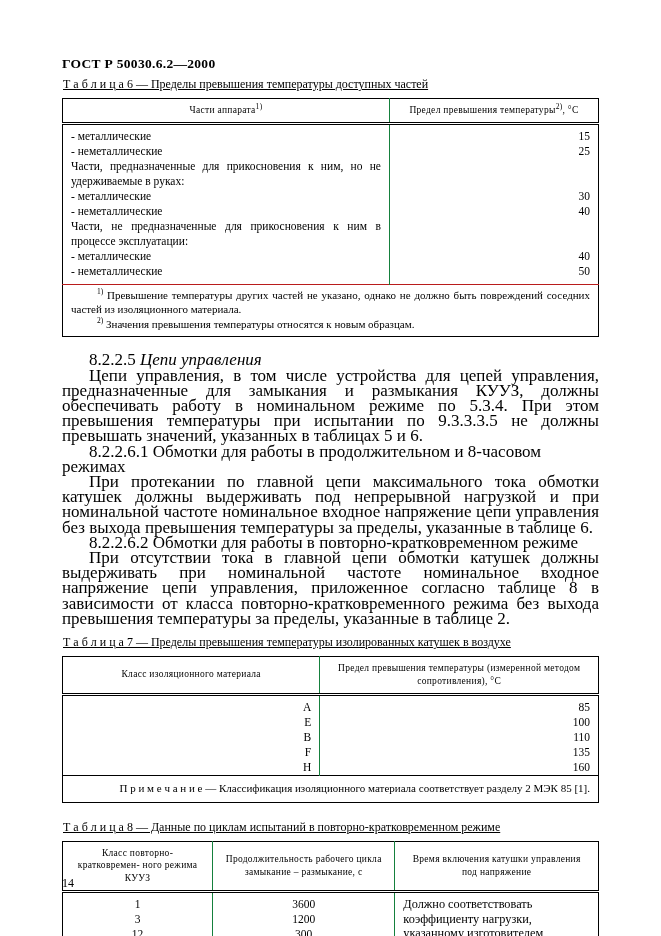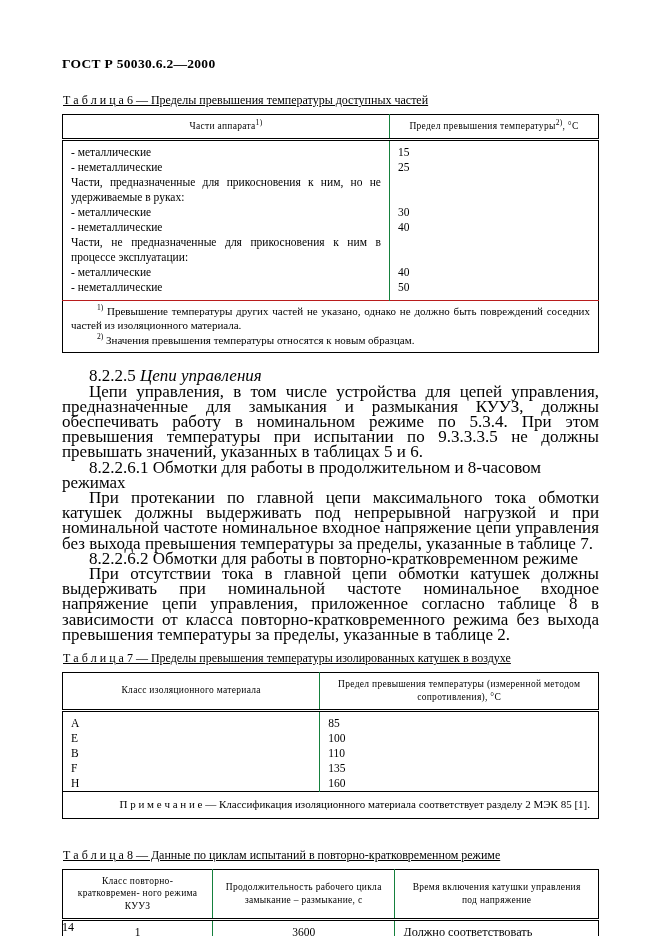--- a/index.html
+++ b/index.html
@@ -4,36 +4,36 @@
 <style>
   * { margin:0; padding:0; box-sizing:border-box; }
   html,body { background:#ffffff; }
   body {
     width:661px; height:936px;
     font-family:"Liberation Serif", serif;
     color:#000; overflow:hidden; position:relative;
   }
   .content { position:absolute; left:62px; top:56px; width:537px; }
 
-  .doc-header { font-weight:bold; font-size:13.5px; letter-spacing:0.3px; margin-bottom:21px; }
+  .doc-header { font-weight:bold; font-size:13.5px; letter-spacing:0.3px; margin-bottom:5px; }
 
   .tcap { font-size:12px; margin:0 0 6px 1px;text-decoration:underline; }
 
   table.gost { width:100%; border-collapse:collapse; border:1px solid #000; table-layout:fixed; }
   table.gost th {
     font-weight:normal; font-size:9.5px; line-height:1.35; letter-spacing:0.3px;
     text-align:center; vertical-align:middle; padding:5px 10px;
     border-bottom:3px double #000;
   }
   table.gost th + th, table.gost td.sep { border-left:1px solid #15803d; }
   table.gost td { font-size:11.5px; line-height:15px; padding:0 8px; vertical-align:top; }
   table.gost tbody tr:first-child td { padding-top:4px; }
   table.gost tbody tr:last-child td { padding-bottom:5px; }
   .t6 td.lbl { text-align:justify; }
-  .t6 td.val, .t7 td { text-align:left; }
+  .t6 td.val, .t7 td { text-align:right; }
   .t6 tfoot td {
     border-top:1px solid #b91c1c; font-size:11px; line-height:14.5px;
     padding:3px 8px 5px 8px; text-align:justify;
   }
   .fn { text-indent:26px; }
   sup { font-size:7.5px; line-height:0; }
 
   .sections { margin-top:15px; margin-bottom:9px; }
   .sections p { font-size:17px; line-height:15.2px; text-indent:27px; margin:0; }
   .sections p.body { text-align:justify; }
@@ -43,23 +43,23 @@
     border-top:1px solid #000 !important; text-align:right;
     font-size:11px !important; padding:5px 8px 6px 8px !important; line-height:14px;
   }
 
   .t8 td { font-size:11.5px; line-height:12.8px; padding:0 6px; text-align:center; }
   .t8 tbody tr:first-child td { padding-top:3px; }
   .t8 td.note-cell {
     text-align:left; font-size:12.3px; line-height:14.5px;
     vertical-align:top; padding:2px 6px 0 8px;
   }
-  .mt8 { margin-top:29px; }
-
-  .page-number { position:absolute; left:62px; top:920px; font-size:12px; }
+  .mt8 { margin-top:17px; }
+
+  .page-number { position:absolute; left:62px; top:876px; font-size:12px; }
 </style>
 </head>
 <body>
 
 <div class="content">
 
   <div class="doc-header">ГОСТ Р 50030.6.2—2000</div>
 
   <div class="tcap">Т а б л и ц а  6 — Пределы превышения температуры доступных частей</div>
   <table class="gost t6">
@@ -114,21 +114,21 @@
           <div class="fn"><sup>2)</sup><span> Значения превышения температуры относятся к новым образцам.</span></div>
         </td>
       </tr>
     </tfoot>
   </table>
 
   <div class="sections">
     <p><span>8.2.2.5 </span><span class="it">Цепи управления</span></p>
     <p class="body">Цепи управления, в том числе устройства для цепей управления, предназначенные для замыкания и размыкания КУУЗ, должны обеспечивать работу в номинальном режиме по 5.3.4. При этом превышения температуры при испытании по 9.3.3.3.5 не должны превышать значений, указанных в таблицах 5 и 6.</p>
     <p>8.2.2.6.1 Обмотки для работы в продолжительном и 8-часовом режимах</p>
-    <p class="body">При протекании по главной цепи максимального тока обмотки катушек должны выдерживать под непрерывной нагрузкой и при номинальной частоте номинальное входное напряжение цепи управления без выхода превышения температуры за пределы, указанные в таблице 7.</p>
+    <p class="body">При протекании по главной цепи максимального тока обмотки катушек должны выдерживать под непрерывной нагрузкой и при номинальной частоте номинальное входное напряжение цепи управления без выхода превышения температуры за пределы, указанные в таблице 6.</p>
     <p>8.2.2.6.2 Обмотки для работы в повторно-кратковременном режиме</p>
     <p class="body">При отсутствии тока в главной цепи обмотки катушек должны выдерживать при номинальной частоте номинальное входное напряжение цепи управления, приложенное согласно таблице 8 в зависимости от класса повторно-кратковременного режима без выхода превышения температуры за пределы, указанные в таблице 2.</p>
   </div>
 
   <div class="tcap">Т а б л и ц а  7 — Пределы превышения температуры изолированных катушек в воздухе</div>
   <table class="gost t7">
     <colgroup>
         <col style="width:48%">
         <col style="width:52%">
       </colgroup>

